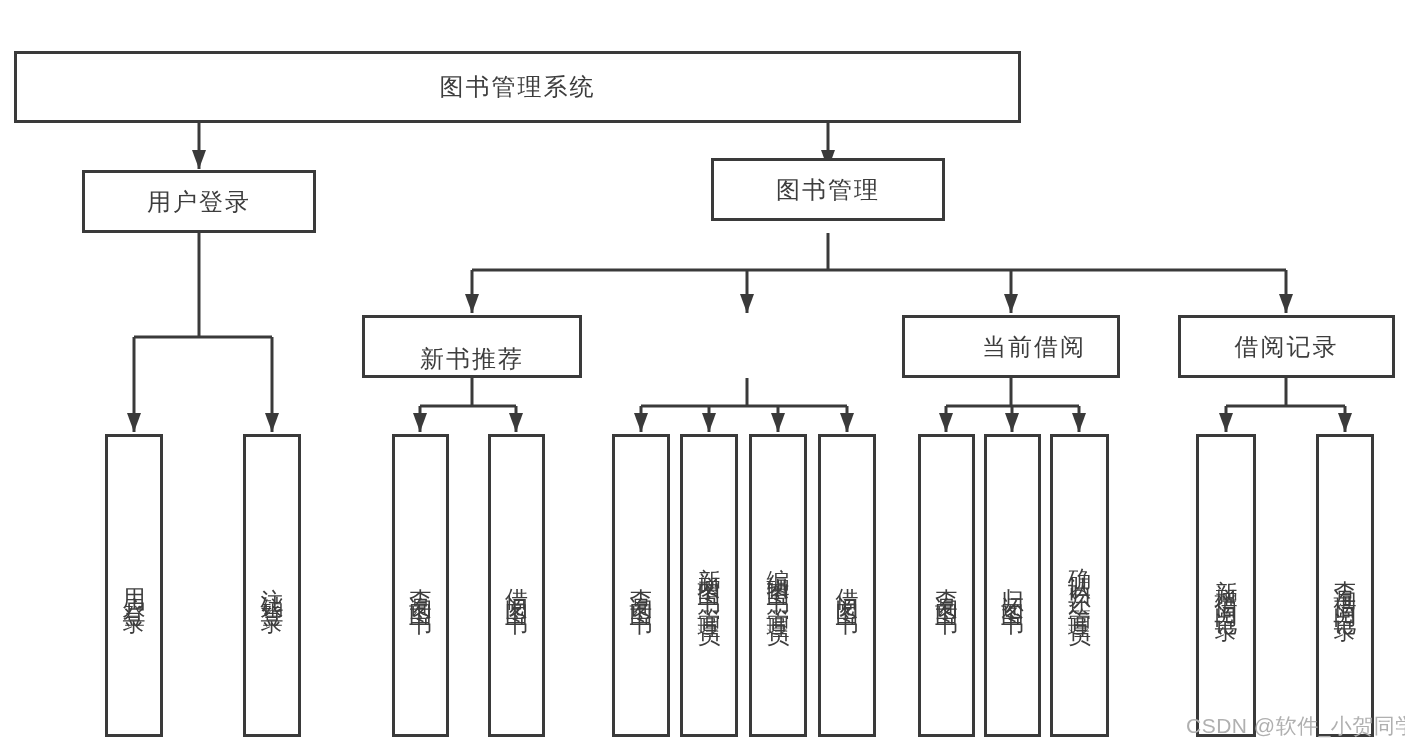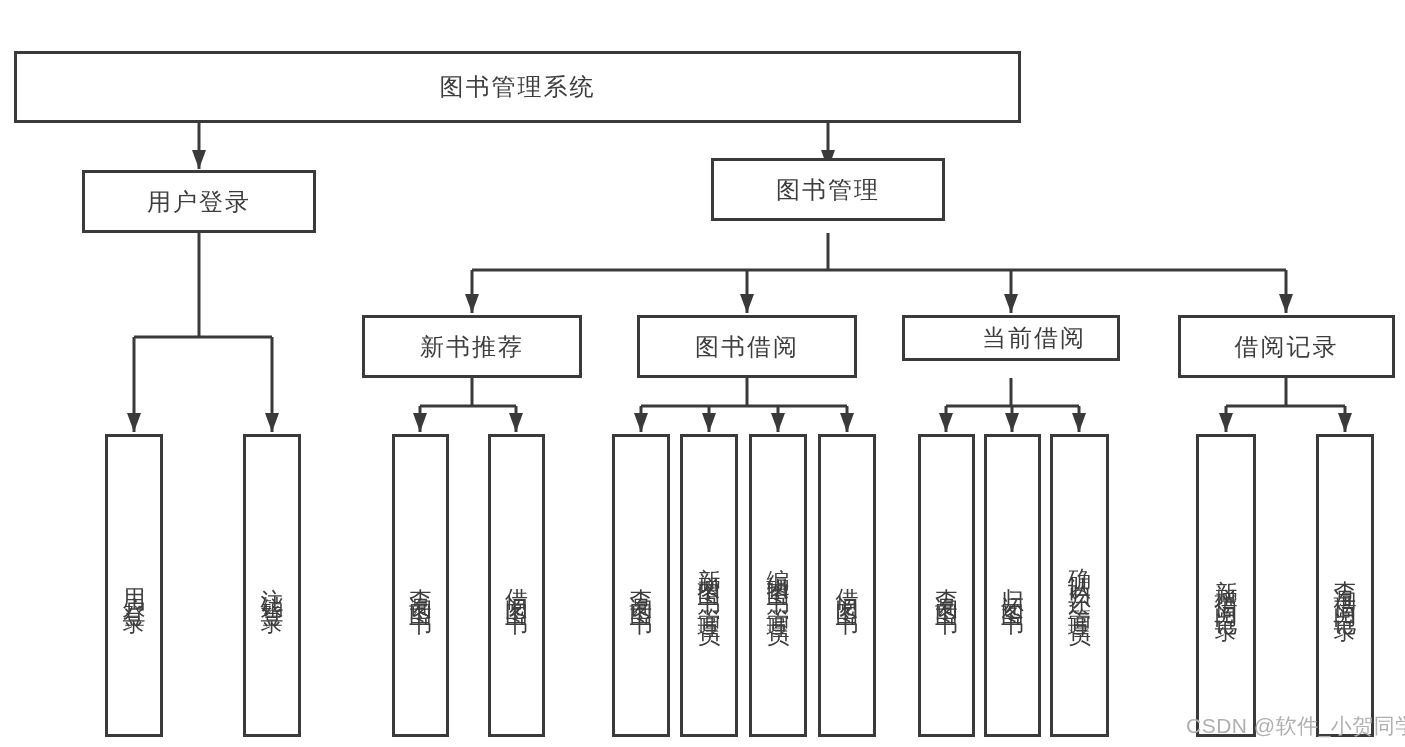--- a/index.html
+++ b/index.html
@@ -56,23 +56,23 @@
     letter-spacing: 0.5px;
     color: var(--watermark);
     white-space: nowrap;
     z-index: 2;
   }
 
   
   .root-box  { left: 14px;  top: 13px;  width: 1007px; height: 72px; margin-top: 38px; }
   .l2-a      { left: 82px;  top: 170px; width: 234px;  height: 63px; }
   .l2-b      { left: 711px; top: 158px; width: 234px;  height: 63px; }
-  .l3-1      { left: 362px; top: 315px; width: 220px;  height: 63px; }
+  .l3-1      { left: 362px; top: 315px; width: 220px;  height: 63px; align-items: flex-end; }
   .l3-2      { left: 637px; top: 315px; width: 220px;  height: 63px; }
-  .l3-3      { left: 902px; top: 315px; width: 218px;  height: 46px; padding-left: 46px; }
+  .l3-3      { left: 902px; top: 315px; width: 218px;  height: 63px; padding-left: 46px; }
   .l3-4      { left: 1178px;top: 315px; width: 217px;  height: 63px; }
   .leaf      { top: 434px; height: 303px; width: 58px; }
   .lf-1  { left: 105px; }
   .lf-2  { left: 243px; }
   .lf-3  { left: 392px; width: 57px; }
   .lf-4  { left: 488px; width: 57px; }
   .lf-5  { left: 612px; }
   .lf-6  { left: 680px; }
   .lf-7  { left: 749px; }
   .lf-8  { left: 818px; }
@@ -144,23 +144,20 @@
   <div class="box l2-a">
     <span class="hlabel">用户登录</span>
   </div>
   <div class="box l2-b">
     <span class="hlabel">图书管理</span>
   </div>
 
   <div class="box l3-1">
     <span class="hlabel">新书推荐</span>
   </div>
-  <div class="box l3-2">
-    <span class="hlabel">图书借阅</span>
-  </div>
   <div class="box l3-3">
     <span class="hlabel">当前借阅</span>
   </div>
   <div class="box l3-4">
     <span class="hlabel">借阅记录</span>
   </div>
 
   <div class="box leaf lf-1">
     <span class="vlabel">用户登录</span>
   </div>

